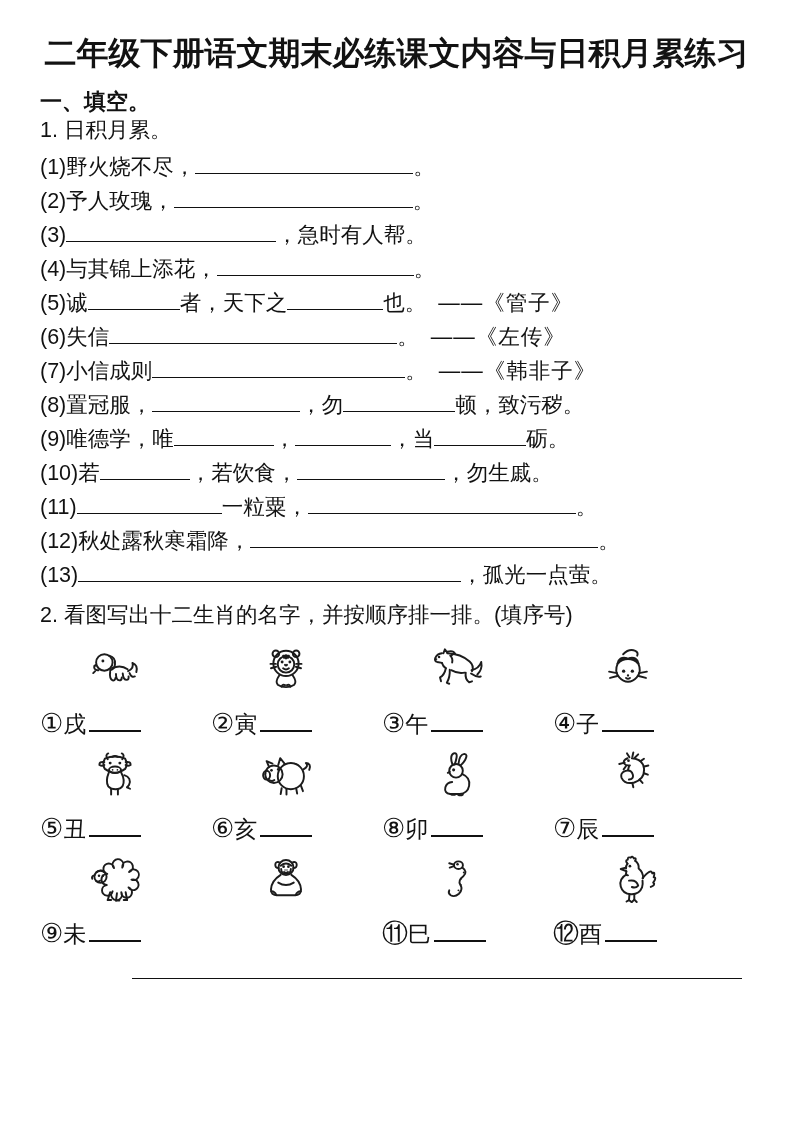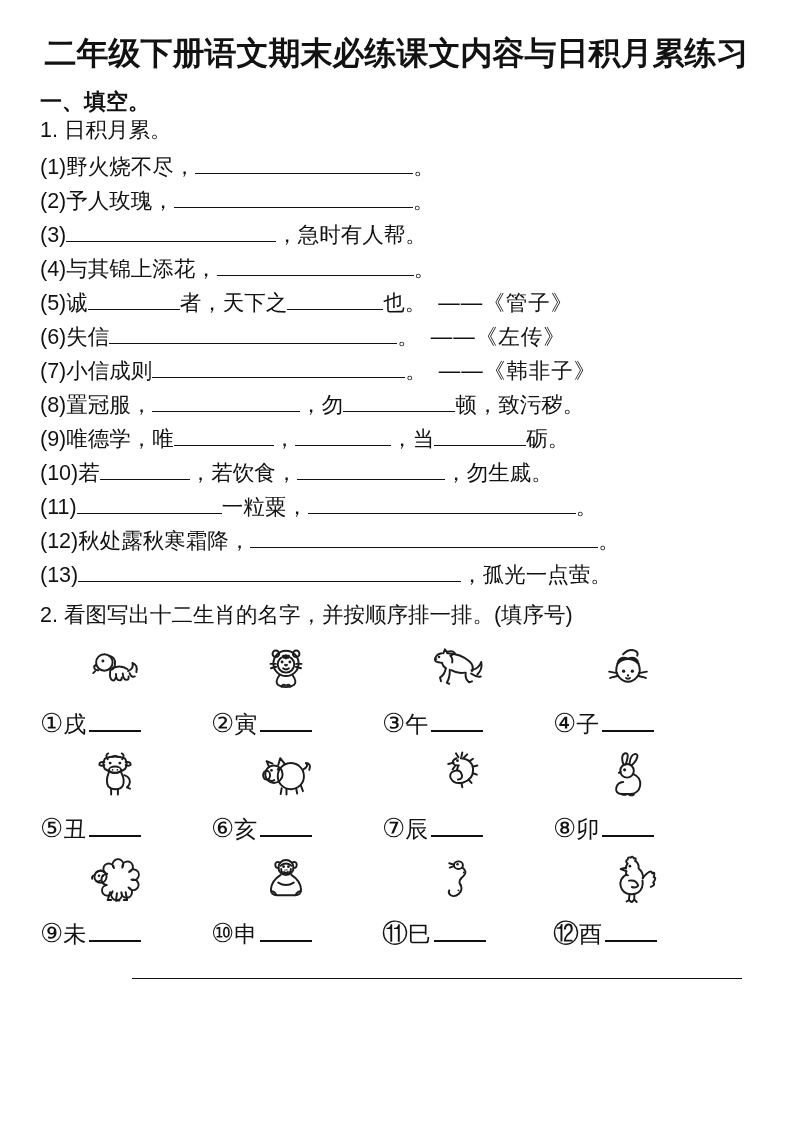--- a/index.html
+++ b/index.html
@@ -220,53 +220,53 @@
               <circle class="dot" cx="24" cy="20" r="1.4"></circle>
               <circle class="dot" cx="10.8" cy="24.5" r="0.9"></circle>
               <circle class="dot" cx="10.8" cy="27.8" r="0.9"></circle>
             </svg>
           </div>
           <div class="zodiac-label"><span class="zodiac-num">⑥</span><span>亥</span><span class="z-blank"></span></div>
         </div>
         <div class="zodiac-cell">
           <div class="zodiac-fig">
             <svg viewBox="0 0 64 64" width="64" height="62" class="doodle">
+              <circle cx="31" cy="21.5" r="7"></circle>
+              <path d="M27.5 15.5 Q24 6 28.5 3.5 Q32.5 2.5 31.5 8 Q30.8 12 29.5 15"></path>
+              <path d="M33.5 14.5 Q34.5 4.5 39.5 4 Q43.5 4.5 40.5 10 Q38.5 13.5 36 15.5"></path>
+              <path d="M37.5 25 Q46 28.5 44.5 37 Q43 44.5 35 45.5 L25 45.5 Q18.5 44.5 20 38.5 Q21.5 33.5 27 33"></path>
+              <path d="M25.5 45.5 Q28 47 31 45.5"></path>
+              <path d="M33 46 Q35.5 47.5 38 46"></path>
+              <path d="M24.5 22.5 L22.5 23.5"></path>
+              <circle class="dot" cx="28.5" cy="20.5" r="1.6"></circle>
+            </svg>
+          </div>
+          <div class="zodiac-label"><span class="zodiac-num">⑧</span><span>卯</span><span class="z-blank"></span></div>
+        </div>
+        <div class="zodiac-cell">
+          <div class="zodiac-fig">
+            <svg viewBox="0 0 64 64" width="64" height="62" class="doodle">
               <path d="M33.5 7.5 L31 3.5"></path>
               <path d="M36.5 7 L37.5 2.5"></path>
               <path d="M39 8 L42.5 4.5"></path>
               <path d="M31.5 8.5 Q26.5 10.5 28 14 Q29.5 16.5 34 16"></path>
               <path d="M28.5 13 L23 14.5"></path>
               <path d="M36 8.5 Q47.5 9.5 48.5 19 Q49.5 30 38.5 33.5 Q29 36 25.5 29 Q23.5 23.5 29.5 21.5 Q35.5 20 37 25.5 Q38 30 33 30.5"></path>
               <path d="M45 11.5 L48.5 9"></path>
               <path d="M48.8 17 L53 16"></path>
               <path d="M48.5 24 L52.5 25.5"></path>
               <path d="M44 30.5 L47 34"></path>
               <path d="M36.5 34 L37.5 38.5"></path>
               <path d="M30 16.5 L27.5 20"></path>
               <path d="M33 17 L32 20.5"></path>
               <circle class="dot" cx="32.5" cy="11" r="1.4"></circle>
             </svg>
           </div>
           <div class="zodiac-label"><span class="zodiac-num">⑦</span><span>辰</span><span class="z-blank"></span></div>
         </div>
-        <div class="zodiac-cell">
-          <div class="zodiac-fig">
-            <svg viewBox="0 0 64 64" width="64" height="62" class="doodle">
-              <circle cx="31" cy="21.5" r="7"></circle>
-              <path d="M27.5 15.5 Q24 6 28.5 3.5 Q32.5 2.5 31.5 8 Q30.8 12 29.5 15"></path>
-              <path d="M33.5 14.5 Q34.5 4.5 39.5 4 Q43.5 4.5 40.5 10 Q38.5 13.5 36 15.5"></path>
-              <path d="M37.5 25 Q46 28.5 44.5 37 Q43 44.5 35 45.5 L25 45.5 Q18.5 44.5 20 38.5 Q21.5 33.5 27 33"></path>
-              <path d="M25.5 45.5 Q28 47 31 45.5"></path>
-              <path d="M33 46 Q35.5 47.5 38 46"></path>
-              <path d="M24.5 22.5 L22.5 23.5"></path>
-              <circle class="dot" cx="28.5" cy="20.5" r="1.6"></circle>
-            </svg>
-          </div>
-          <div class="zodiac-label"><span class="zodiac-num">⑧</span><span>卯</span><span class="z-blank"></span></div>
-        </div>
       </div>
       <div class="zodiac-row">
         <div class="zodiac-cell">
           <div class="zodiac-fig">
             <svg viewBox="0 0 64 64" width="64" height="62" class="doodle">
               <circle cx="17" cy="22.5" r="6.3"></circle>
               <path d="M24 19.5 A5.5 5.5 0 1 1 31 13.5 A5.5 5.5 0 1 1 39.5 13 A5.5 5.5 0 1 1 46.5 17.5 A5.5 5.5 0 1 1 49 25.5 A5.5 5.5 0 1 1 46 33.5 A5.5 5.5 0 1 1 38.5 38.5 A5.5 5.5 0 1 1 29.5 37.5 A5.5 5.5 0 1 1 23.5 31 A5.5 5.5 0 1 1 24 19.5 Z"></path>
               <path d="M13 17.5 Q17 14.5 21 17"></path>
               <path d="M10.8 21 Q7.5 21.5 8.5 24.5"></path>
               <path d="M12.5 26.5 Q14.5 28 16.5 26.5"></path>
@@ -294,21 +294,20 @@
               <path d="M26.5 20.5 Q17 26.5 16.5 35.5 Q16.2 41.5 23 41.5 L41 41.5 Q47.8 41.5 47.5 35.5 Q47 26.5 37.5 20.5"></path>
               <path d="M24 28.5 Q32 33.5 40 28.5"></path>
               <path d="M22 41.5 Q20.5 37.5 16.8 37.5"></path>
               <path d="M42 41.5 Q43.5 37.5 47.2 37.5"></path>
               <circle class="dot" cx="29.5" cy="12" r="1.4"></circle>
               <circle class="dot" cx="34.5" cy="12" r="1.4"></circle>
               <circle class="dot" cx="31" cy="15.5" r="0.7"></circle>
               <circle class="dot" cx="33" cy="15.5" r="0.7"></circle>
             </svg>
           </div>
-          <div class="zodiac-label"><span class="zodiac-num">⑩</span><span>申</span><span class="z-blank"></span></div>
         </div>
         <div class="zodiac-cell">
           <div class="zodiac-fig">
             <svg viewBox="0 0 64 64" width="64" height="62" class="doodle">
               <ellipse cx="33.5" cy="10.5" rx="4.6" ry="3.9"></ellipse>
               <path d="M28.8 10 L24 8.5"></path>
               <path d="M28.8 11.5 L24.5 13"></path>
               <path d="M37.5 13 Q43.5 17.5 38.5 22 Q32.5 26.5 35.5 31 Q38.5 35.5 34 40 Q29.5 44 25.5 41.5 Q22.5 39.5 24 36.5"></path>
               <circle class="dot" cx="32.5" cy="9.5" r="1.3"></circle>
               <circle class="dot" cx="39" cy="18" r="1"></circle>

